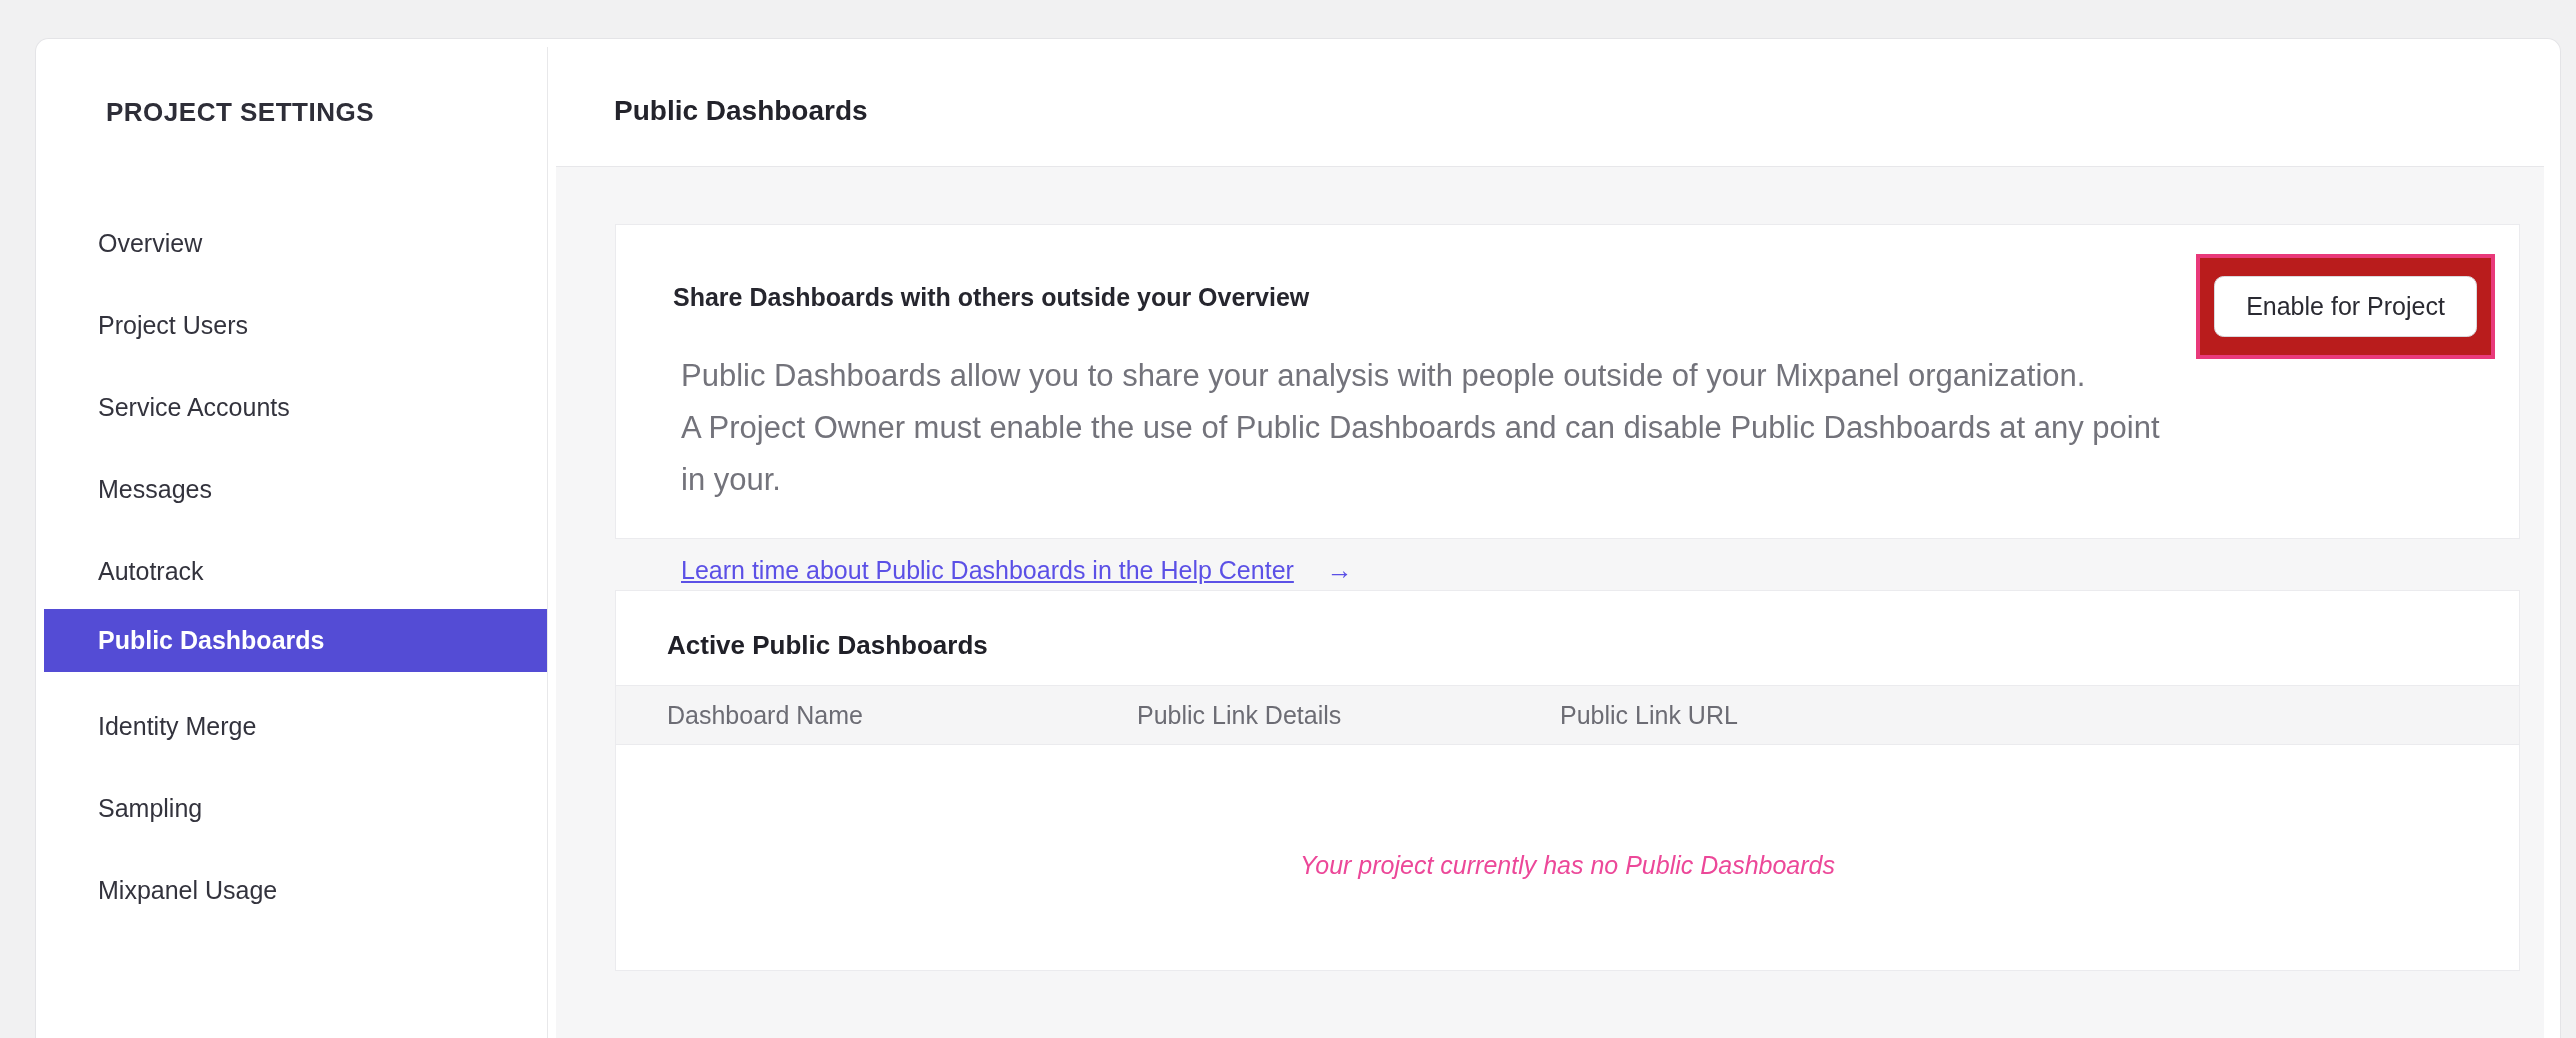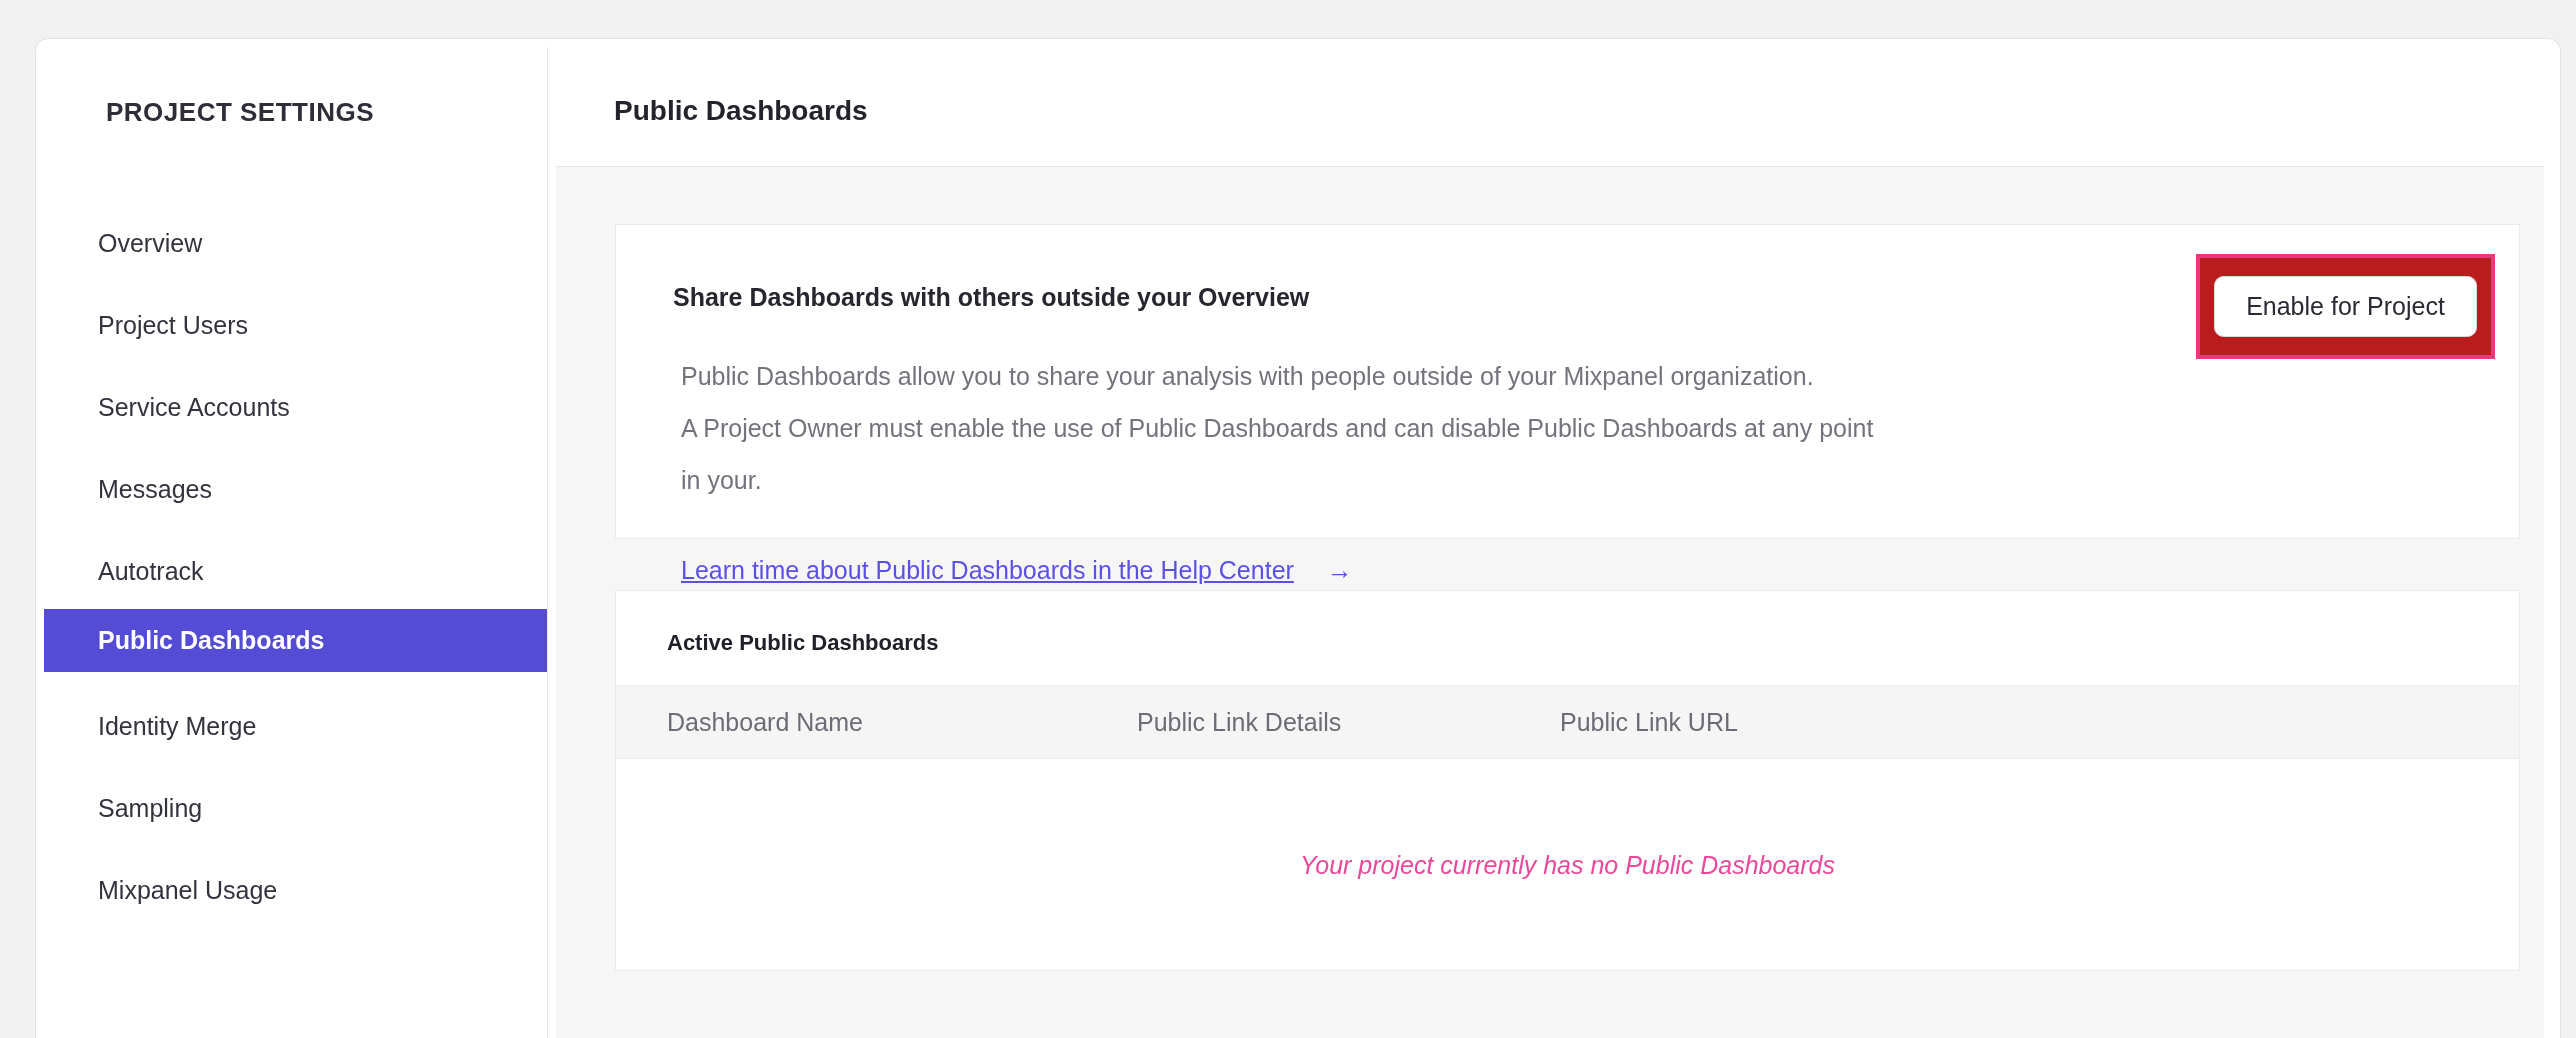--- a/index.html
+++ b/index.html
@@ -111,21 +111,21 @@
   }
   .share-heading {
     margin-top: 48px;
     font-size: 25px;
     font-weight: 600;
     line-height: 32px;
     color: #26262e;
   }
   .share-desc { margin-top: 21px; }
   .desc-line {
-    font-size: 25px;
+    font-size: 31px;
     font-weight: 400;
     line-height: 36px;
     color: #73737b;
   }
   .link-row {
     margin-top: 25px;
     display: flex;
     align-items: center;
   }
   .help-link {
@@ -167,28 +167,28 @@
   }
 
   
   .dash-card {
     top: 423px;
     height: 381px;
   }
   .dash-heading {
     position: absolute;
     left: 43px; top: 30.5px;
-    font-size: 22px;
+    font-size: 26px;
     font-weight: 700;
     color: #202028;
   }
   .table-header {
     position: absolute;
     left: 0; right: 0; top: 94px;
-    height: 74px;
+    height: 60px;
     background: #f5f5f6;
     border-top: 1.9px solid #ebebee;
     border-bottom: 1.9px solid #ebebee;
   }
   .th {
     position: absolute;
     top: 50%;
     transform: translateY(-50%);
     font-size: 25px;
     font-weight: 500;

